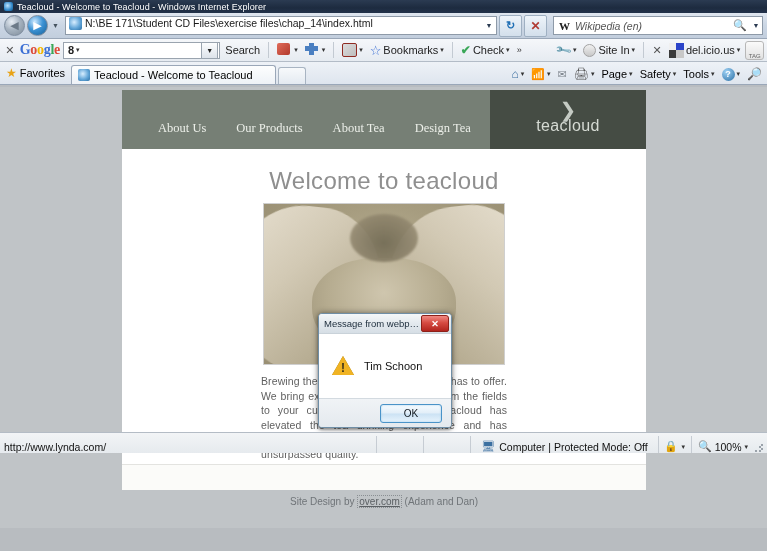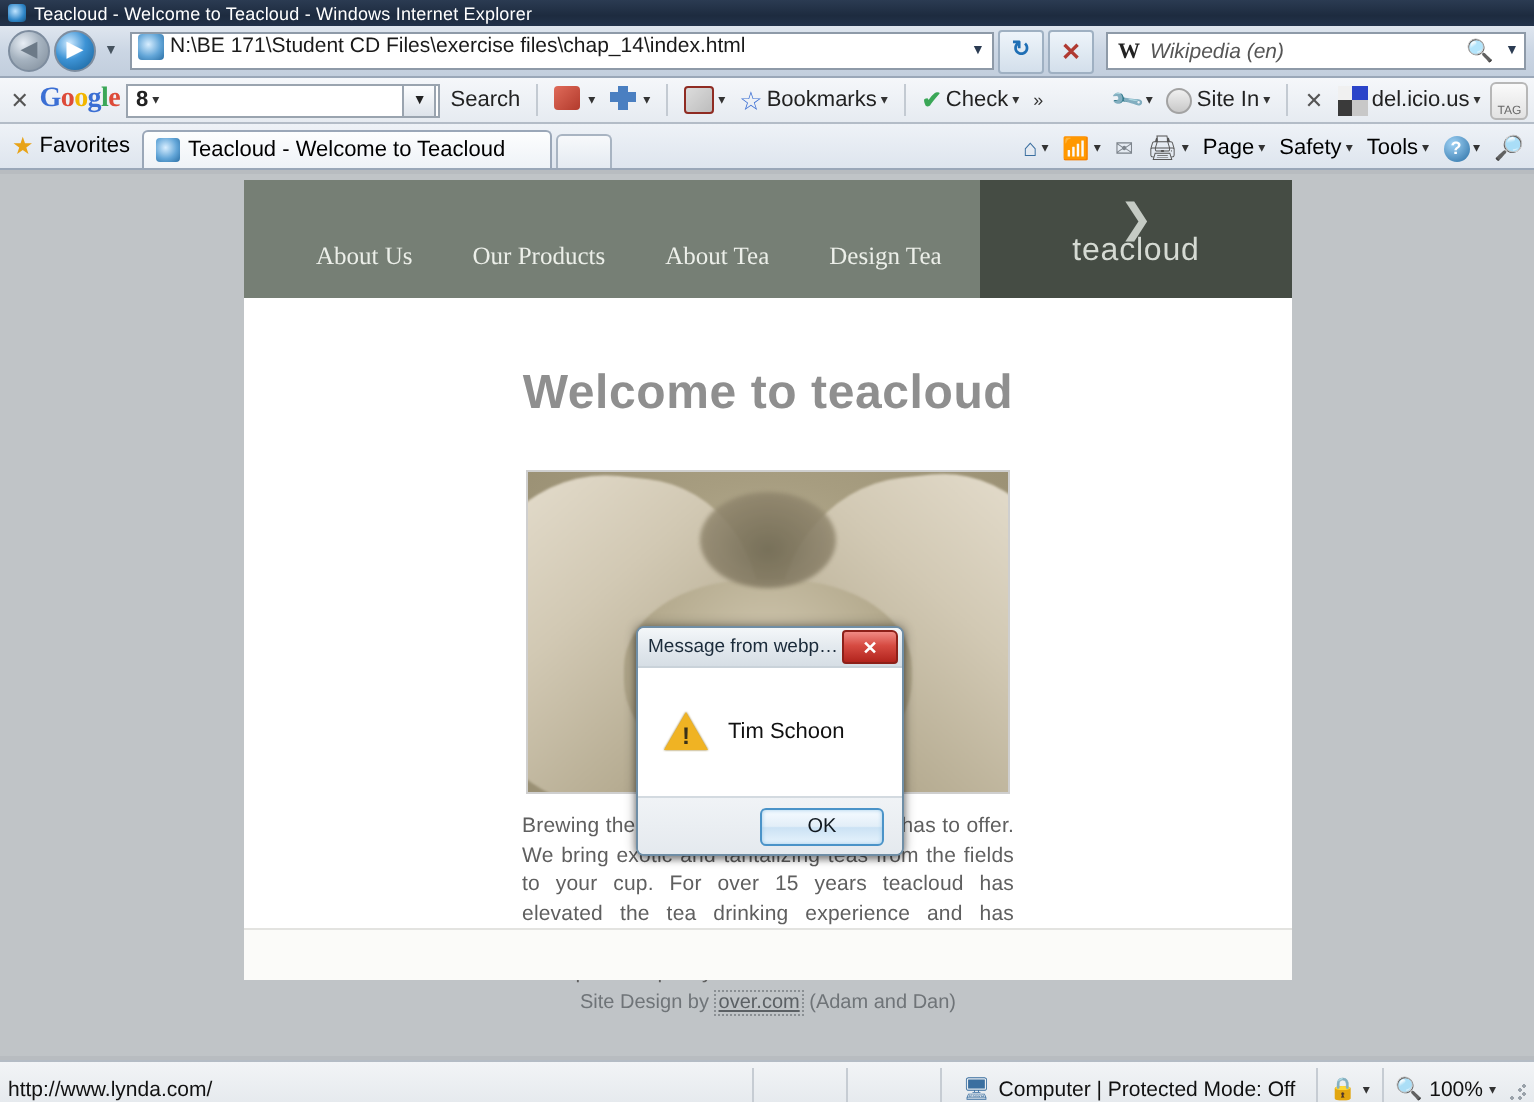--- a/index.html
+++ b/index.html
@@ -2,21 +2,21 @@
 <html><head>
 <meta charset="utf-8">
 <style>
   html,body{margin:0;padding:0;}
   body{
     width:767px;height:551px;overflow:hidden;
     font-family:"Liberation Sans",sans-serif;
     font-size:11px;color:#000;
     background:#b8bcc0;
   }
-  .app{position:relative;width:767px;height:551px;}
+  .app{position:relative;width:767px;height:453px;}
 
   
   .titlebar{
     height:13px;
     background:linear-gradient(to bottom,#2b3b52 0%,#1d2b3f 60%,#22324a 100%);
     display:flex;align-items:center;
     padding-left:4px;
     color:#fff;font-size:9px;
     position:relative;
   }
@@ -183,22 +183,22 @@
     color:#c5cbc4;font-size:20px;line-height:12px;
     font-family:"Liberation Serif",serif;
     margin-bottom:1px;
   }
   .logo-txt{
     color:#d5dad3;font-size:16px;letter-spacing:.4px;
     font-family:"Liberation Sans",sans-serif;
   }
   .pagebody{padding:0;}
   h1.welcome{
-    margin:16px;padding:18px 0 8px 0;text-align:center;
-    font-weight:bold;font-size:24px;color:#8f8f8f;
+    margin:0;padding:18px 0 8px 0;text-align:center;
+    font-weight:normal;font-size:24px;color:#8f8f8f;
     letter-spacing:.3px;
     font-family:"Liberation Sans",sans-serif;
   }
   .photo{
     position:relative;
     width:242px;height:162px;margin:0 auto;
     border:1px solid #cfcfcf;
     background:
       radial-gradient(ellipse 60% 50% at 50% 22%, #b2a98d 0%, #a79d80 40%, #9a9074 100%),
       linear-gradient(to bottom,#b8ae92 0%,#a79d80 45%,#8e856b 100%);

